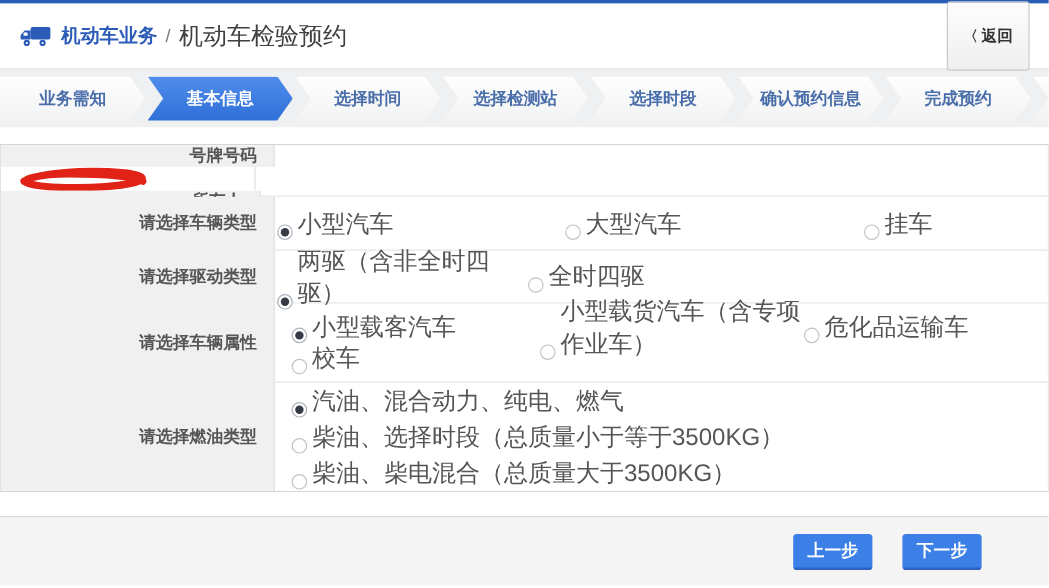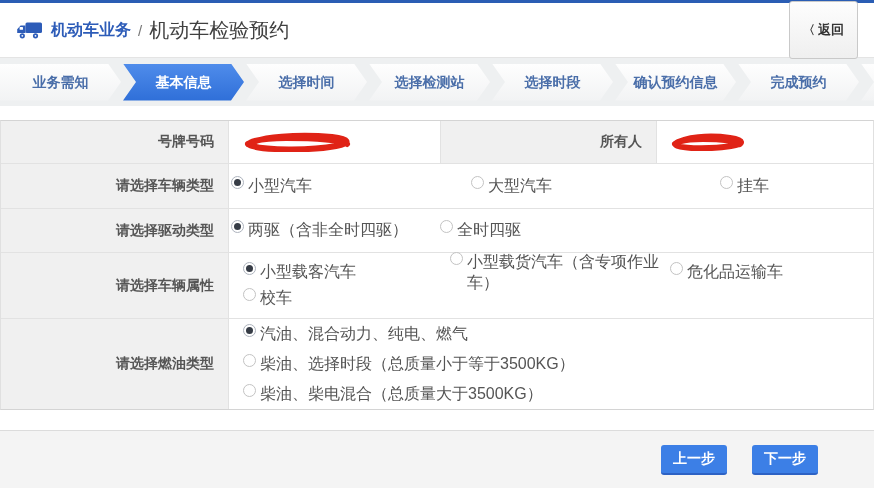--- a/index.html
+++ b/index.html
@@ -38,32 +38,32 @@
   
   .table { margin-top:14px; width:874px; border:1px solid #d4d4d4; border-left:1px solid #e0e0e0; border-right:1px solid #e0e0e0; }
   .row { display:flex; border-bottom:1px solid #e2e2e2; background:#fff; }
   .row:last-child { border-bottom:none; }
   .cell-label {
     width:228px; background:#f0f0f0; border-right:1px solid #e2e2e2;
     display:flex; align-items:center; justify-content:flex-end;
     padding-right:14px; color:#555; font-weight:bold; font-size:14px; flex:0 0 auto;
   }
   .cell-value { flex:1 1 auto; display:flex; align-items:center; padding-left:10px; }
-  .r1 { height:43px; }
+  .r1 { height:43px;flex-direction:column; }
   .r1 .cell-value.v1 { width:212px; flex:0 0 auto; border-right:1px solid #e2e2e2; }
   .r1 .cell-label.l2 { width:216px; }
   .r2 { height:45px; }
   .r3 { height:44px; }
   .r4 { height:66px; }
   .r5 { height:90px; }
   .cell-options { flex:1 1 auto; display:flex; align-items:center; padding-left:2px; }
   .cell-options.multiline { flex-direction:column; align-items:flex-start; justify-content:center;padding-left:14px; }
   .optline { display:flex; align-items:center; height:26px; }
   .r5 .optline { height:30px; }
-  .opt { display:inline-flex; align-items:flex-start; cursor:pointer; color:#555; font-size:16px; }
+  .opt { display:inline-flex; align-items:flex-end; cursor:pointer; color:#555; font-size:20px; }
   .w240 { width:240px; } .w249 { width:249px; } .w209 { width:209px; }
   .w207 { width:207px; } .w220 { width:220px; }
   .radio {
     width:13px; height:13px; border:1px solid #c3c3c3; border-radius:50%; background:#fff;
     display:inline-flex; align-items:center; justify-content:center; margin-right:4px; flex:0 0 auto;
   }
   .radio .dot { width:7px; height:7px; border-radius:50%; background:#363c46; display:none; }
   .opt.selected .radio .dot { display:block; }
   .opt.selected .radio { border-color:#adb3bd; }
 

